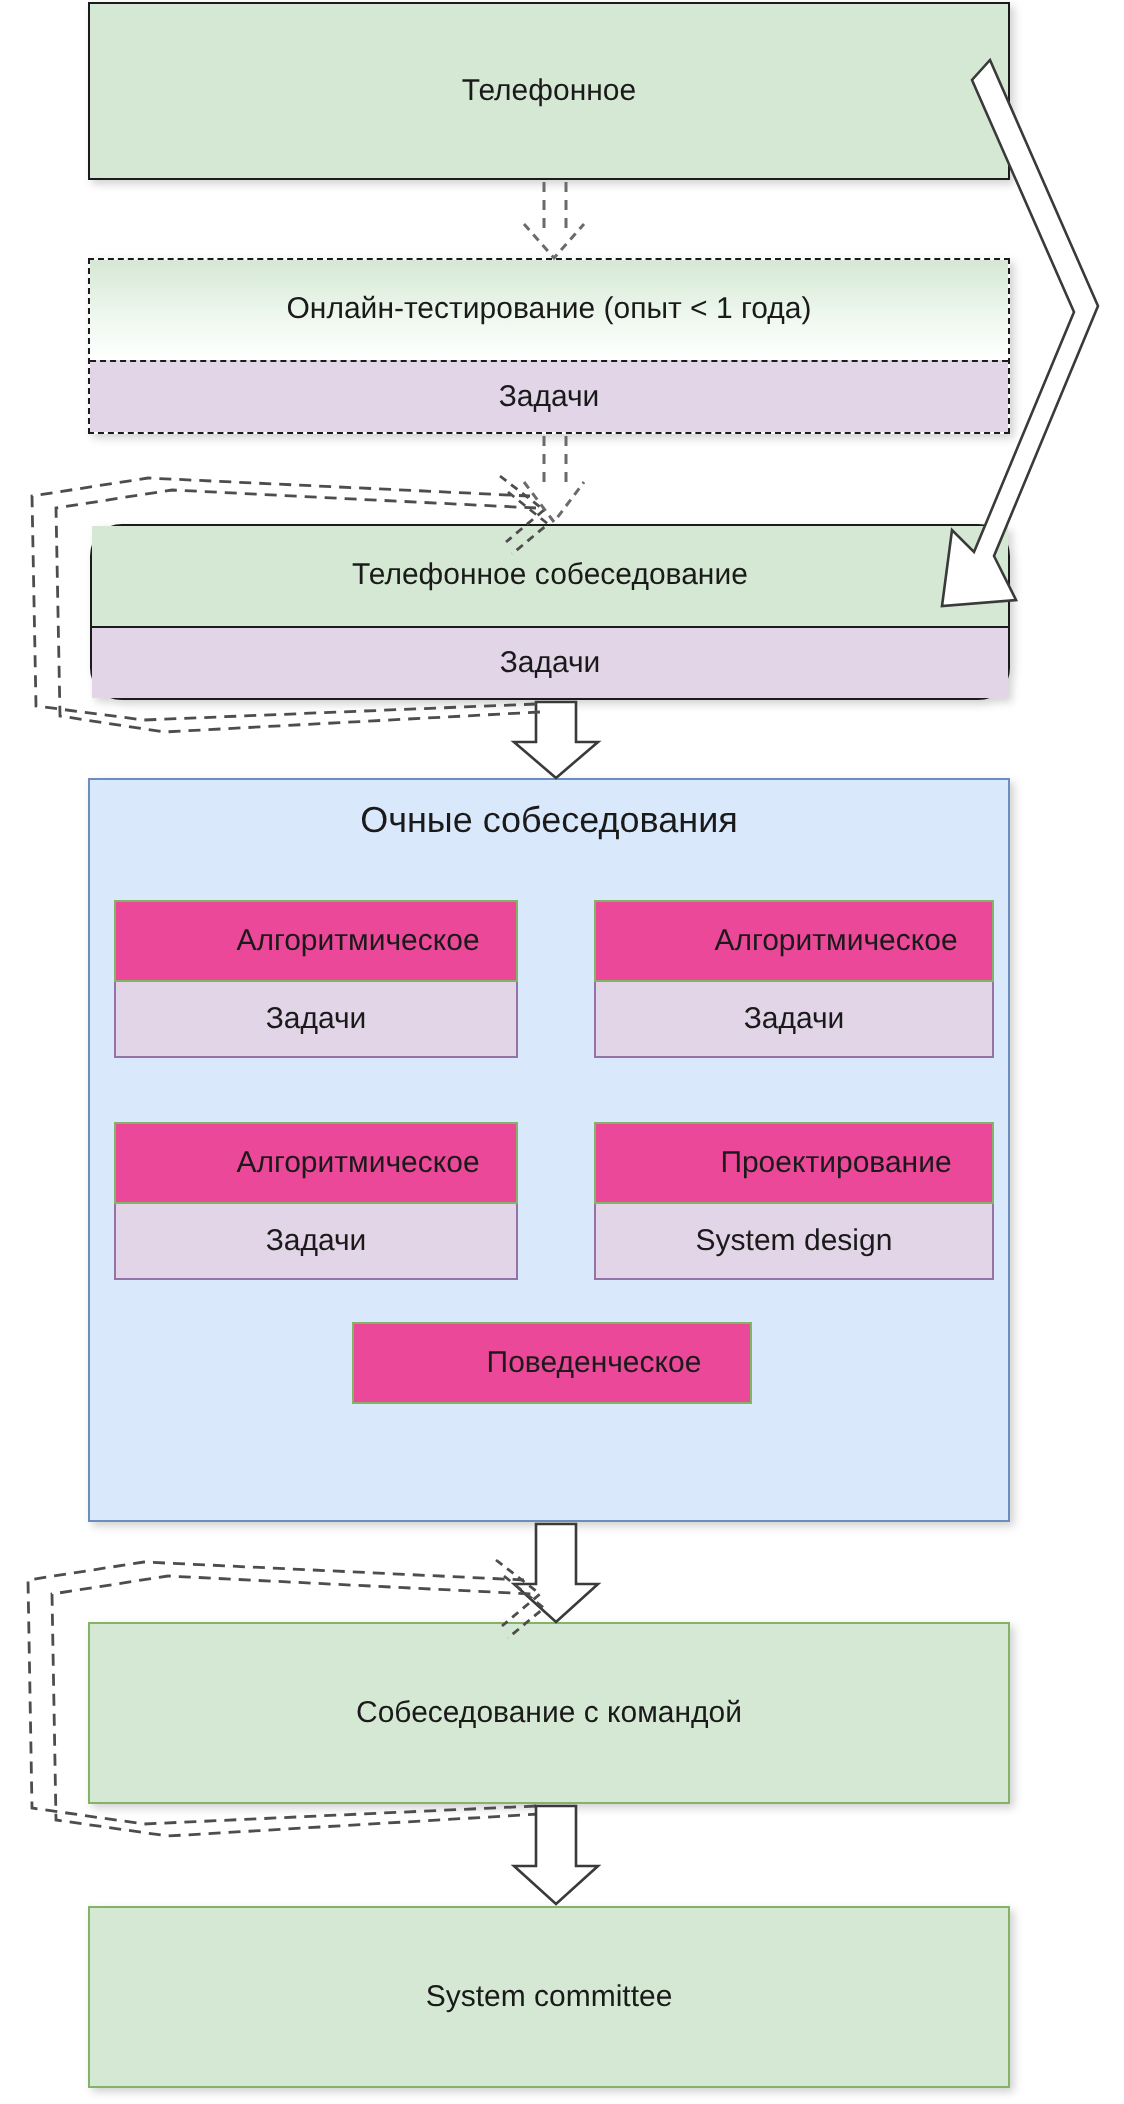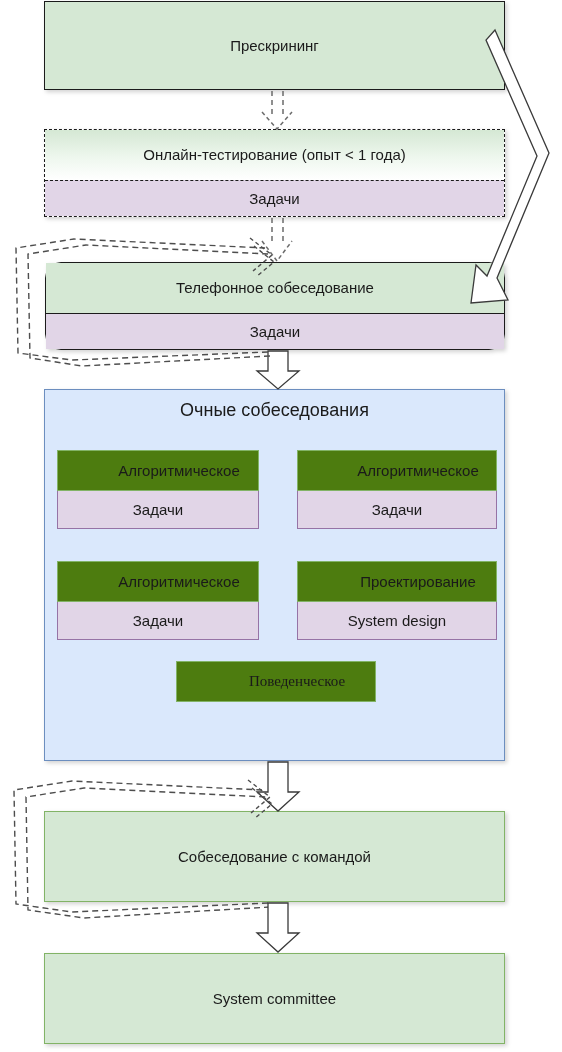--- a/index.html
+++ b/index.html
@@ -69,21 +69,21 @@
     color: #1a1a1a;
   }
   
   .box-sub {
     position: absolute;
     box-sizing: border-box;
     display: flex;
     flex-direction: column;
   }
   .box-sub .cell.green {
-    background: #4d7c0f;
+    background: #ec4899;
     border: 1.1px solid #82b366;
     padding-left: 48px;
   }
   .box-sub .cell.purple {
     background: #e1d5e7;
     border: 1.1px solid #9673a6;
     border-top: none;
   }
   .t15 { font-size: 15px; }
   svg.overlay {
@@ -125,21 +125,21 @@
     stroke-width: 1.4;
     stroke-dasharray: 4 3;
   }
 </style>
 </head>
 <body>
 
 <div id="canvas">
 
   <div class="node box-main" style="left:44px; top:1px; width:461px; height:89px;">
-    <div class="cell green t15" style="height:100%;">Прескрининг</div>
+    <div class="cell green t15" style="height:100%;">Телефонное</div>
   </div>
 
   <div class="node box-dashed" style="left:44px; top:129px; width:461px; height:88px;">
     <div class="cell green t15" style="height:51px;">Онлайн-тестирование (опыт &lt; 1 года)</div>
     <div class="cell purple t15" style="height:37px;">Задачи</div>
   </div>
 
   <div class="node box-main" style="left:45px; top:262px; width:460px; height:88px;border-radius:16px;">
     <div class="cell green t15" style="height:51px;">Телефонное собеседование</div>
     <div class="cell purple t15" style="height:37px;">Задачи</div>
@@ -162,21 +162,21 @@
       <div class="cell green t15" style="height:41px;">Алгоритмическое</div>
       <div class="cell purple t15" style="height:38px;">Задачи</div>
     </div>
 
     <div class="box-sub" style="left:252px; top:171px; width:200px; height:79px;justify-content:center;">
       <div class="cell green t15" style="height:41px;">Проектирование</div>
       <div class="cell purple t15" style="height:38px;">System design</div>
     </div>
 
     <div class="box-sub" style="left:131px; top:271px; width:200px; height:78px;">
-      <div class="cell green t15" style="height:41px;font-family:Liberation Serif, serif;">Поведенческое</div>
+      <div class="cell green t15" style="height:41px;">Поведенческое</div>
     </div>
   </div>
 
   <div class="node box-main" style="left:44px; top:811px; width:461px; height:91px; border-color:#82b366;">
     <div class="cell green t15" style="height:100%;">Собеседование с командой</div>
   </div>
 
   <div class="node box-main" style="left:44px; top:953px; width:461px; height:91px; border-color:#82b366;">
     <div class="cell green t15" style="height:100%;">System committee</div>
   </div>

